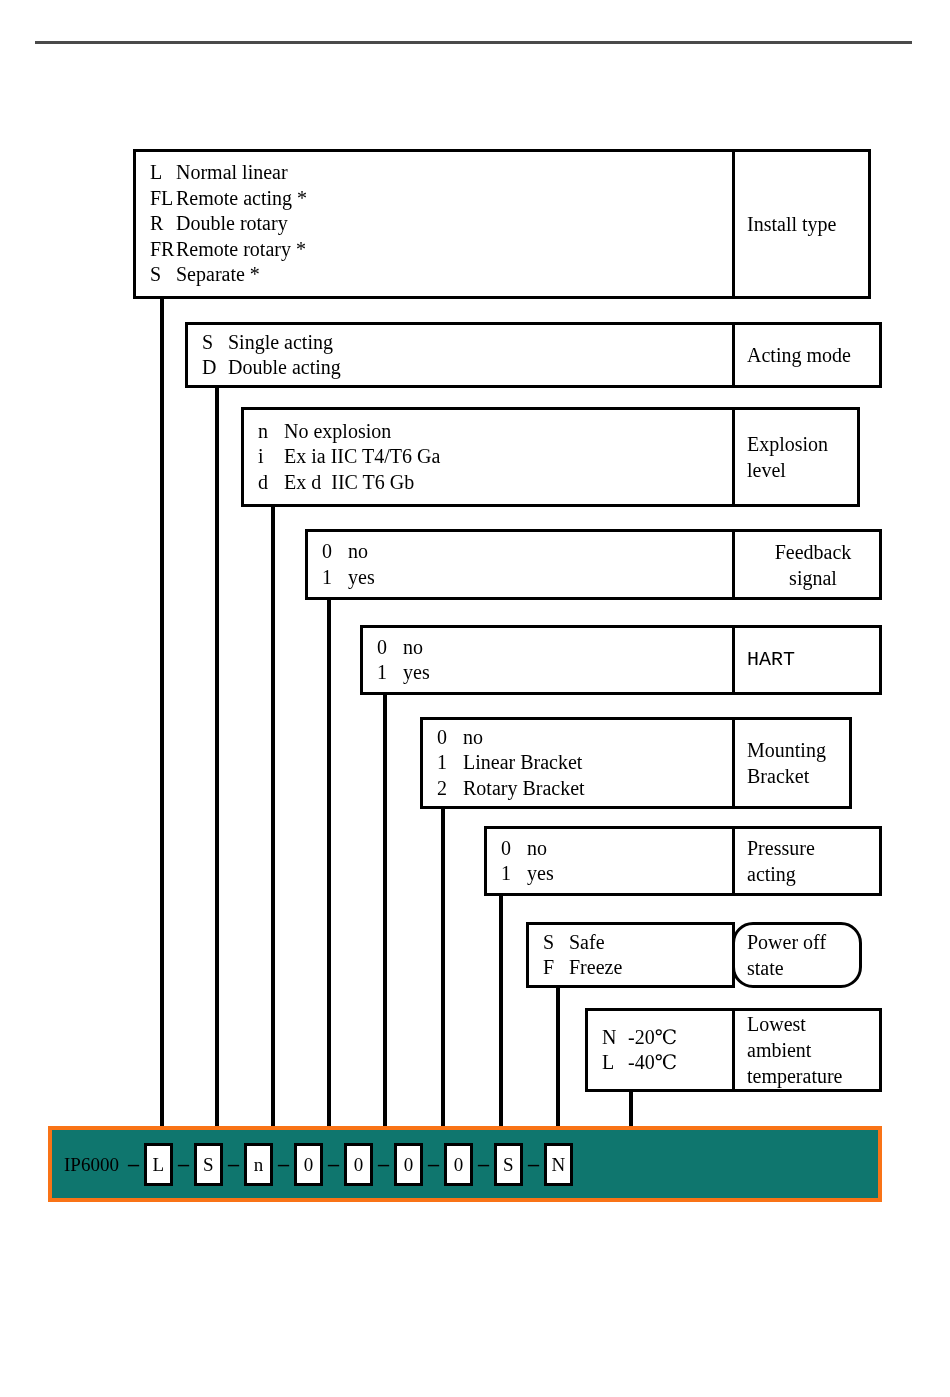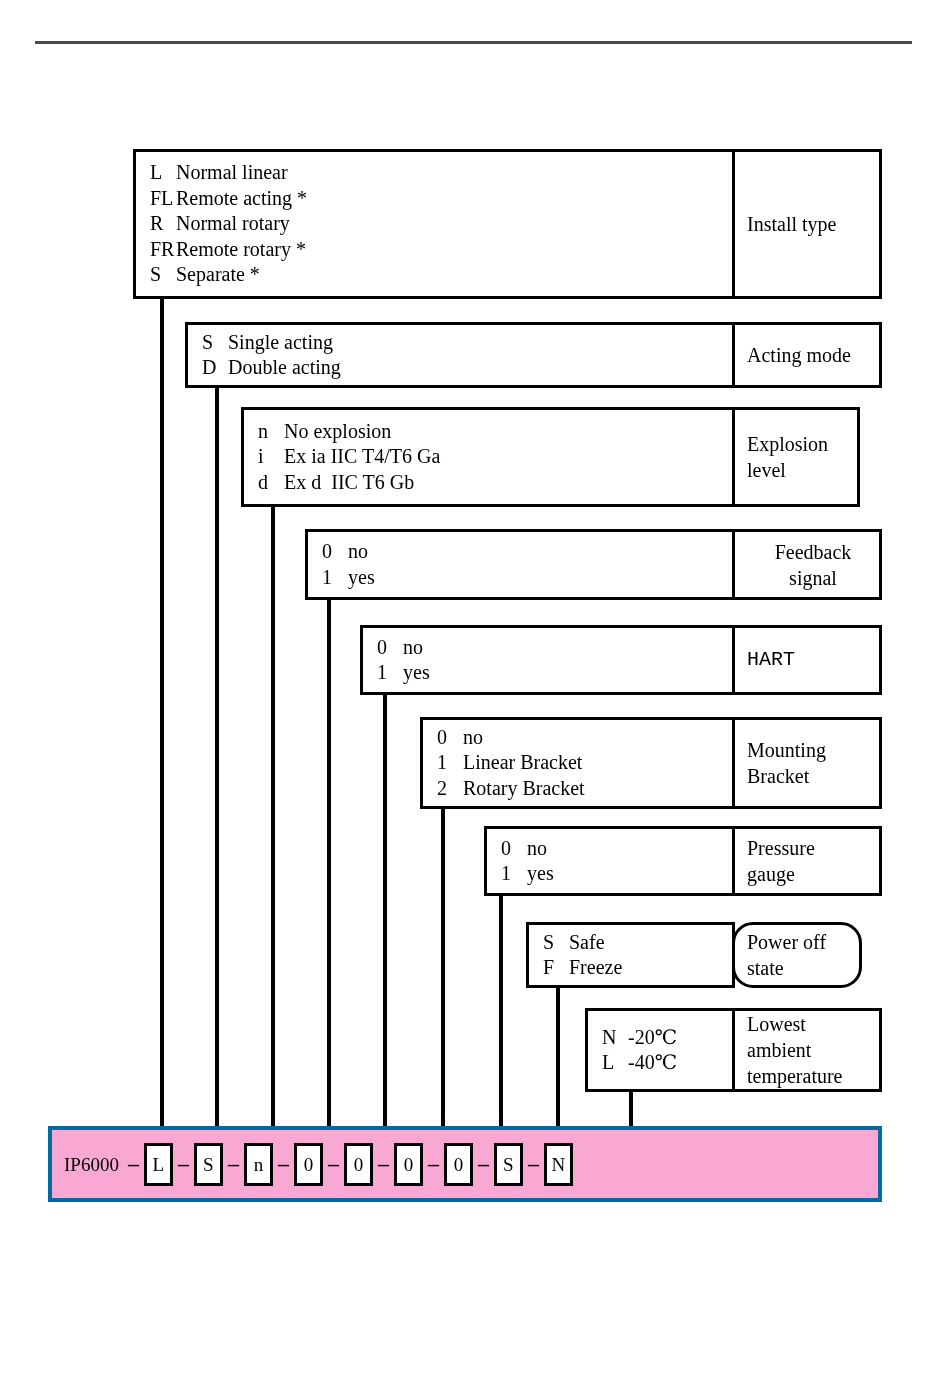--- a/index.html
+++ b/index.html
@@ -87,22 +87,22 @@
   }
 
   
   #code-bar {
     position: absolute;
     left: 48px;
     top: 1126px;
     width: 834px;
     height: 76px;
     box-sizing: border-box;
-    border: 4px solid #0369a1;
-    background: #f9a8d4;
+    border: 4px solid #f97316;
+    background: #0f766e;
   }
   #code-inner {
     position: absolute;
     left: 12px;
     top: 0;
     height: 100%;
     display: flex;
     align-items: center;
   }
   #code-prefix {
@@ -142,32 +142,32 @@
       <div class="opt-line">
         <span class="opt-code">L</span>
         <span class="opt-desc">Normal linear</span>
       </div>
       <div class="opt-line">
         <span class="opt-code">FL</span>
         <span class="opt-desc">Remote acting *</span>
       </div>
       <div class="opt-line">
         <span class="opt-code">R</span>
-        <span class="opt-desc">Normal rotary</span>
+        <span class="opt-desc">Double rotary</span>
       </div>
       <div class="opt-line">
         <span class="opt-code">FR</span>
         <span class="opt-desc">Remote rotary *</span>
       </div>
       <div class="opt-line">
         <span class="opt-code">S</span>
         <span class="opt-desc">Separate *</span>
       </div>
     </div>
-    <div class="opt-right" style="width:150px;">
+    <div class="opt-right" style="width:139px;">
       <div class="label-line">Install type</div>
     </div>
   </div>
 
   <div class="opt-row" style="left:185px; top:322px; width:697px; height:66px;">
     <div class="opt-left" style="width:550px;">
       <div class="opt-line">
         <span class="opt-code">S</span>
         <span class="opt-desc">Single acting</span>
       </div>
@@ -243,40 +243,40 @@
       </div>
       <div class="opt-line">
         <span class="opt-code">1</span>
         <span class="opt-desc">Linear Bracket</span>
       </div>
       <div class="opt-line">
         <span class="opt-code">2</span>
         <span class="opt-desc">Rotary Bracket</span>
       </div>
     </div>
-    <div class="opt-right" style="width:150px;">
+    <div class="opt-right" style="width:120px;">
       <div class="label-line">Mounting</div>
       <div class="label-line">Bracket</div>
     </div>
   </div>
 
   <div class="opt-row" style="left:484px; top:826px; width:398px; height:70px;">
     <div class="opt-left" style="width:251px;">
       <div class="opt-line">
         <span class="opt-code">0</span>
         <span class="opt-desc">no</span>
       </div>
       <div class="opt-line">
         <span class="opt-code">1</span>
         <span class="opt-desc">yes</span>
       </div>
     </div>
     <div class="opt-right" style="width:150px;">
       <div class="label-line">Pressure</div>
-      <div class="label-line">gauge</div>
+      <div class="label-line">acting</div>
     </div>
   </div>
 
   <div class="opt-row" style="left:526px; top:922px; width:356px; height:66px;">
     <div class="opt-left" style="width:209px;">
       <div class="opt-line">
         <span class="opt-code">S</span>
         <span class="opt-desc">Safe</span>
       </div>
       <div class="opt-line">

